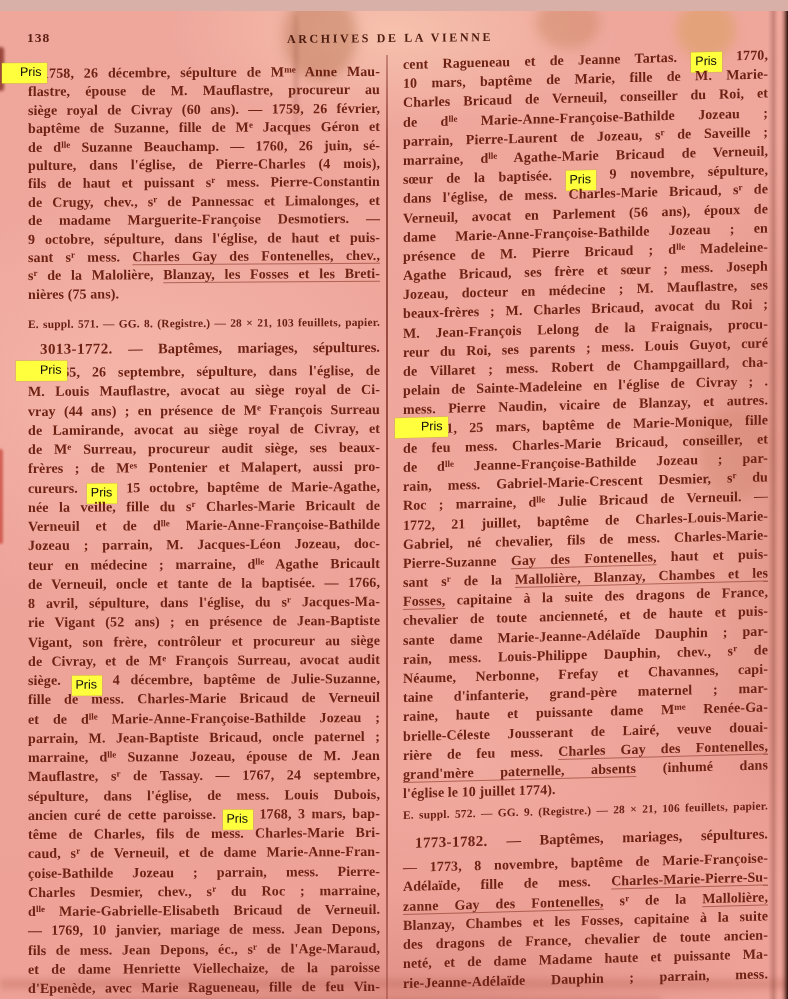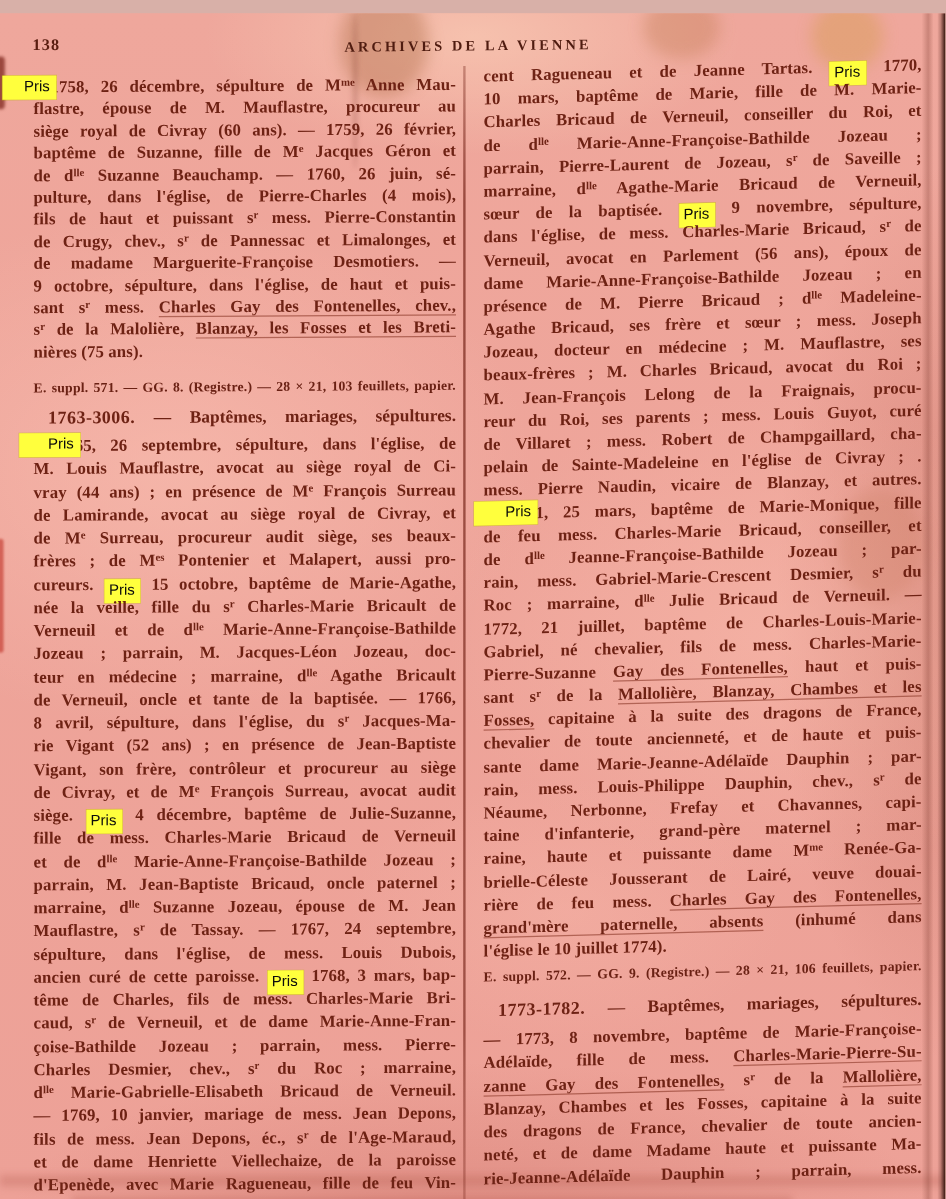--- a/index.html
+++ b/index.html
@@ -80,21 +80,21 @@
         <div class="line" style="line-height: 18.4px; height: 18.4px;">pulture, dans l'église, de Pierre-Charles (4 mois),</div>
         <div class="line" style="line-height: 18.4px; height: 18.4px;">fils de haut et puissant s<sup>r</sup> mess. Pierre-Constantin</div>
         <div class="line" style="line-height: 18.4px; height: 18.4px;">de Crugy, chev., s<sup>r</sup> de Pannessac et Limalonges, et</div>
         <div class="line" style="line-height: 18.4px; height: 18.4px;">de madame Marguerite-Françoise Desmotiers. —</div>
         <div class="line" style="line-height: 18.4px; height: 18.4px;">9 octobre, sépulture, dans l'église, de haut et puis-</div>
         <div class="line" style="line-height: 18.4px; height: 18.4px;">sant s<sup>r</sup> mess. <span class="ul">Charles Gay des Fontenelles, chev.,</span></div>
         <div class="line" style="line-height: 18.4px; height: 18.4px;">s<sup>r</sup> de la Malolière, <span class="ul">Blanzay, les Fosses et les Breti-</span></div>
         <div class="line nojust" style="line-height: 18.4px; height: 18.4px;">nières (75 ans).</div>
       </div>
       <div class="block note" style="top: 307px;">E. suppl. 571. — GG. 8. (Registre.) — 28 × 21, 103 feuillets, papier.</div>
-      <div class="block heading" style="top: 330px;"><b>1763-3006.</b> — Baptêmes, mariages, sépultures.</div>
+      <div class="block heading" style="top: 330px;"><b>3013-1772.</b> — Baptêmes, mariages, sépultures.</div>
       <div class="block text" style="top: 352px;">
         <div class="line" style="line-height: 19.25px; height: 19.25px; text-indent: 20px;"><span class="pris margin" style="left:-12px">Pris</span>1765, 26 septembre, sépulture, dans l'église, de</div>
         <div class="line" style="line-height: 19.25px; height: 19.25px;">M. Louis Mauflastre, avocat au siège royal de Ci-</div>
         <div class="line" style="line-height: 19.25px; height: 19.25px;">vray (44 ans) ; en présence de M<sup>e</sup> François Surreau</div>
         <div class="line" style="line-height: 19.25px; height: 19.25px;">de Lamirande, avocat au siège royal de Civray, et</div>
         <div class="line" style="line-height: 19.25px; height: 19.25px;">de M<sup>e</sup> Surreau, procureur audit siège, ses beaux-</div>
         <div class="line" style="line-height: 19.25px; height: 19.25px;">frères ; de M<sup>es</sup> Pontenier et Malapert, aussi pro-</div>
         <div class="line" style="line-height: 19.25px; height: 19.25px;">cureurs. <span class="pris">Pris</span> 15 octobre, baptême de Marie-Agathe,</div>
         <div class="line" style="line-height: 19.25px; height: 19.25px;">née la veille, fille du s<sup>r</sup> Charles-Marie Bricault de</div>
         <div class="line" style="line-height: 19.25px; height: 19.25px;">Verneuil et de d<sup>lle</sup> Marie-Anne-Françoise-Bathilde</div>

